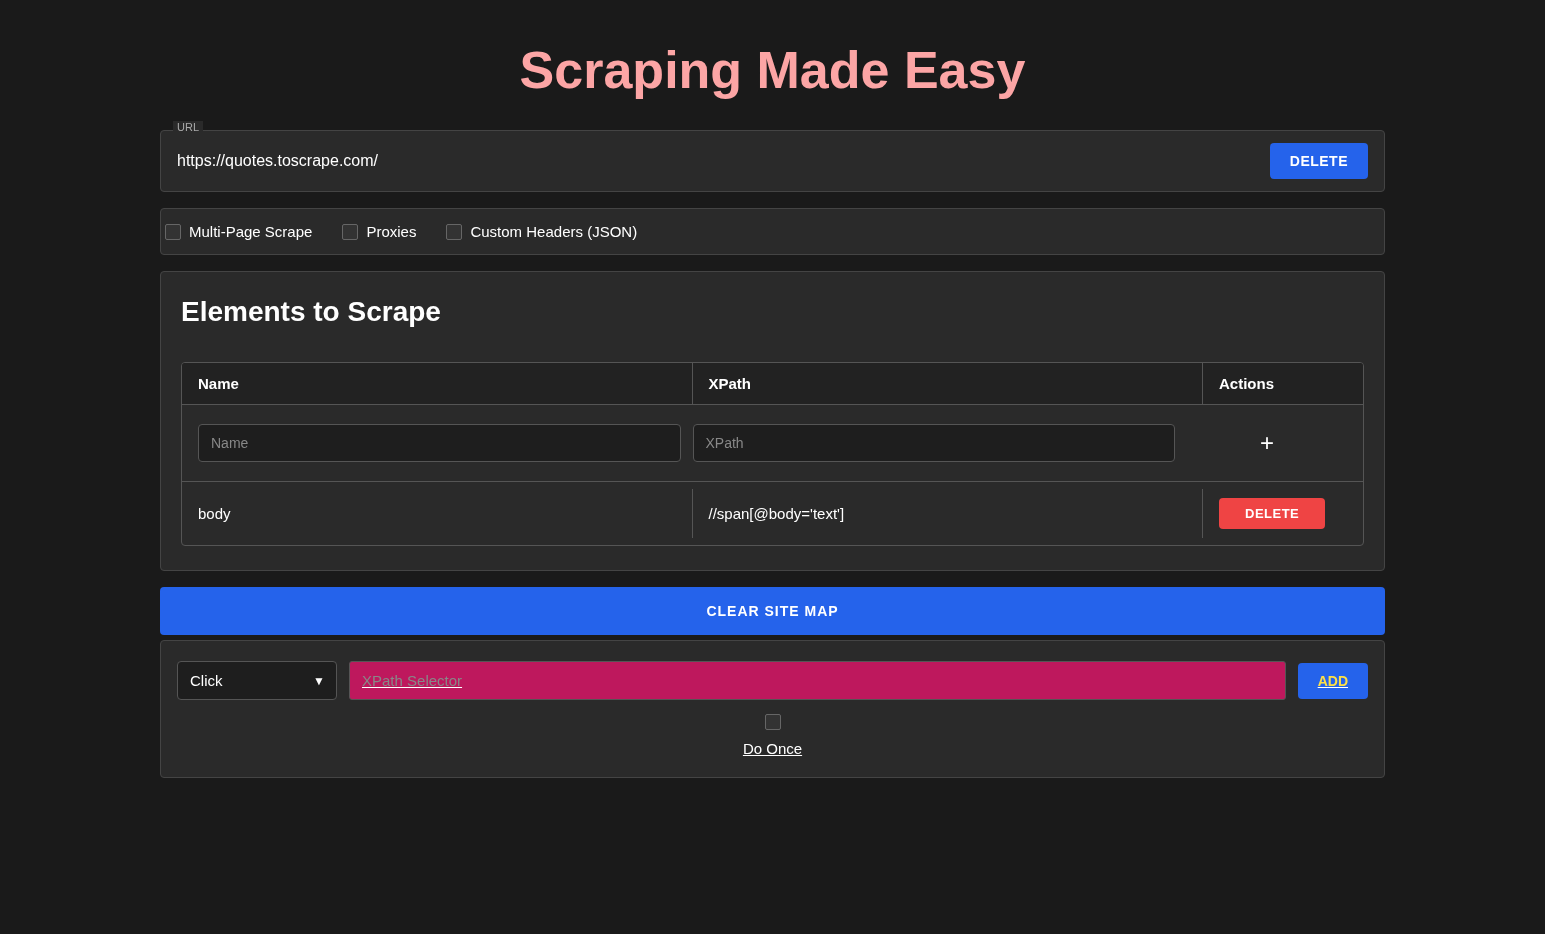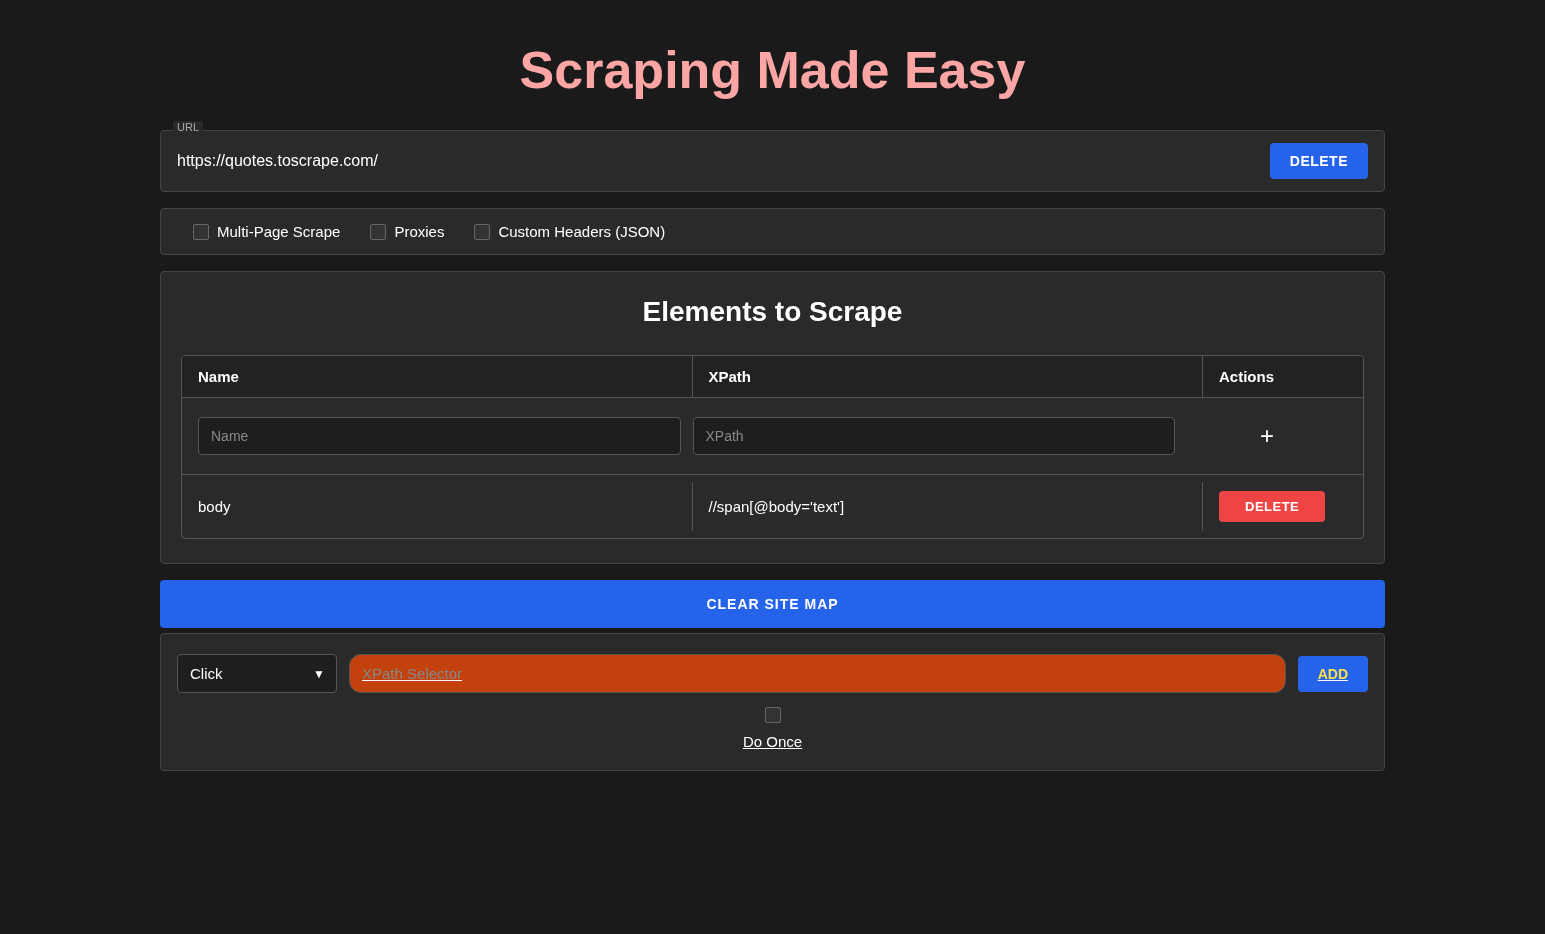--- a/index.html
+++ b/index.html
@@ -72,21 +72,21 @@
       font-size: 14px;
       font-weight: bold;
       border-radius: 4px;
       cursor: pointer;
       letter-spacing: 0.5px;
     }
 
     .options-section {
       background-color: #2a2a2a;
       border: 1px solid #444;
-      padding: 14px 32px;
+      padding: 14px 4px;
       margin-bottom: 16px;
       display: flex;
       align-items: center;
       gap: 30px;
       border-radius: 4px;
     }
 
     .checkbox-item {
       display: flex;
       align-items: center;
@@ -116,24 +116,24 @@
 
     .elements-section {
       background-color: #2a2a2a;
       border: 1px solid #444;
       border-radius: 4px;
       padding: 24px 20px;
       margin-bottom: 16px;
     }
 
     .elements-title {
-      text-align: center;
+      text-align: left;
       font-size: 28px;
       font-weight: bold;
-      margin-bottom: 27px;
+      margin-bottom: 34px;
     }
 
     .elements-table {
       border: 1px solid #555;
       border-radius: 4px;
       overflow: hidden;
     }
 
     .table-header {
       display: grid;
@@ -275,23 +275,23 @@
       right: 12px;
       top: 50%;
       transform: translateY(-50%);
       pointer-events: none;
       color: #ffffff;
       font-size: 12px;
     }
 
     .xpath-selector-input {
       flex: 1;
-      background-color: #c2410c;
+      background-color: #be185d;
       border: 1px solid #555;
-      border-radius: 12px;
+      border-radius: 3px;
       color: #ffffff;
       font-size: 15px;
       padding: 10px 12px;
       outline: none;
     }
 
     .xpath-selector-input::placeholder {
       color: #888;
     }
 

